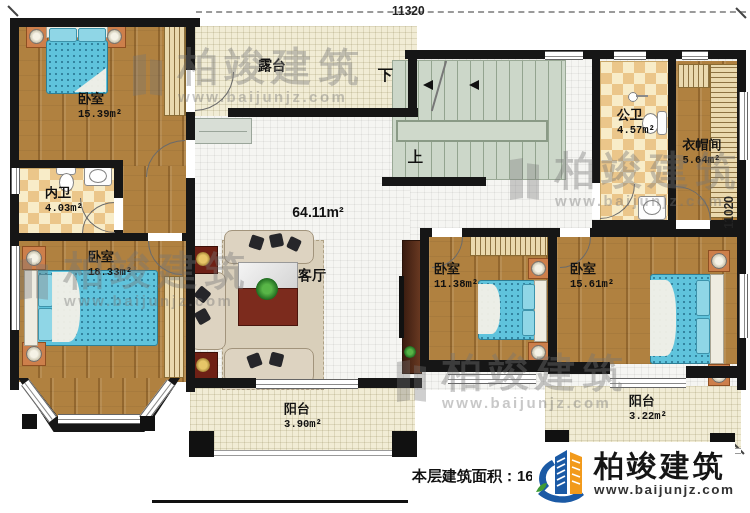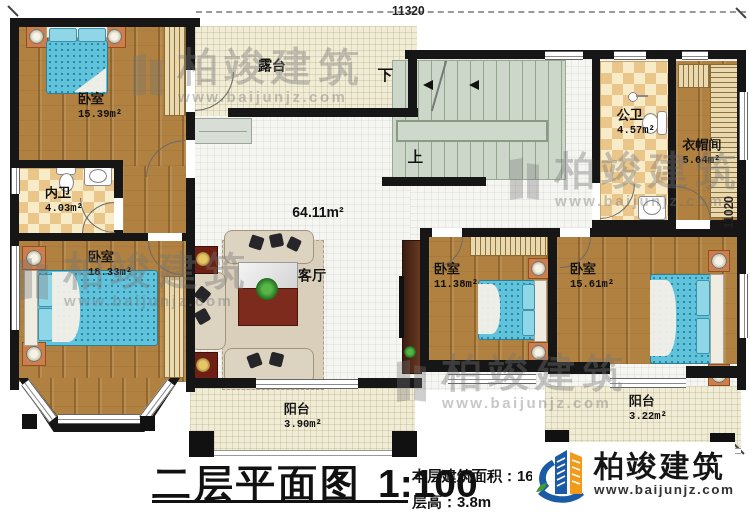--- a/index.html
+++ b/index.html
@@ -339,28 +339,23 @@
     </div>
   </div>
   <div class="wm" style="left:390px;top:352px;">
     <div class="wm-icon"></div>
     <div>
       <div class="wm-brand">柏竣建筑</div>
       <div class="wm-url">www.baijunjz.com</div>
     </div>
   </div>
 
-  <div class="footer-title">
-    <span class="ft-main">二层平面图</span>
-    <span class="ft-scale">1:100</span>
-  </div>
   <div class="ft-underline"></div>
   <div class="ft-stats">
     <div>本层建筑面积：169.12㎡</div>
-    <div>层高：3.8m</div>
   </div>
   <div class="logo">
     <svg width="56" height="62" viewBox="0 0 56 62">
       <path d="M20 18 C7 24 3 39 12 49 L17 44 C11 37 14 27 23 23 Z" fill="#1b5aa5"></path>
       <path d="M6 52 C18 63 40 64 52 53 L48 48 C38 57 20 56 11 47 Z" fill="#1b5aa5"></path>
       <path d="M4 50 q4 -9 11 -9 q-2 9 -11 9 z" fill="#3f9b35"></path>
       <polygon points="23,15 35,8 35,52 23,52" fill="#1b5aa5"></polygon>
       <polygon points="38,10 50,15 50,52 38,52" fill="#f29a1b"></polygon>
       <g stroke="#fff" stroke-width="1.6">
         <line x1="25" y1="20" x2="33" y2="16"></line>

